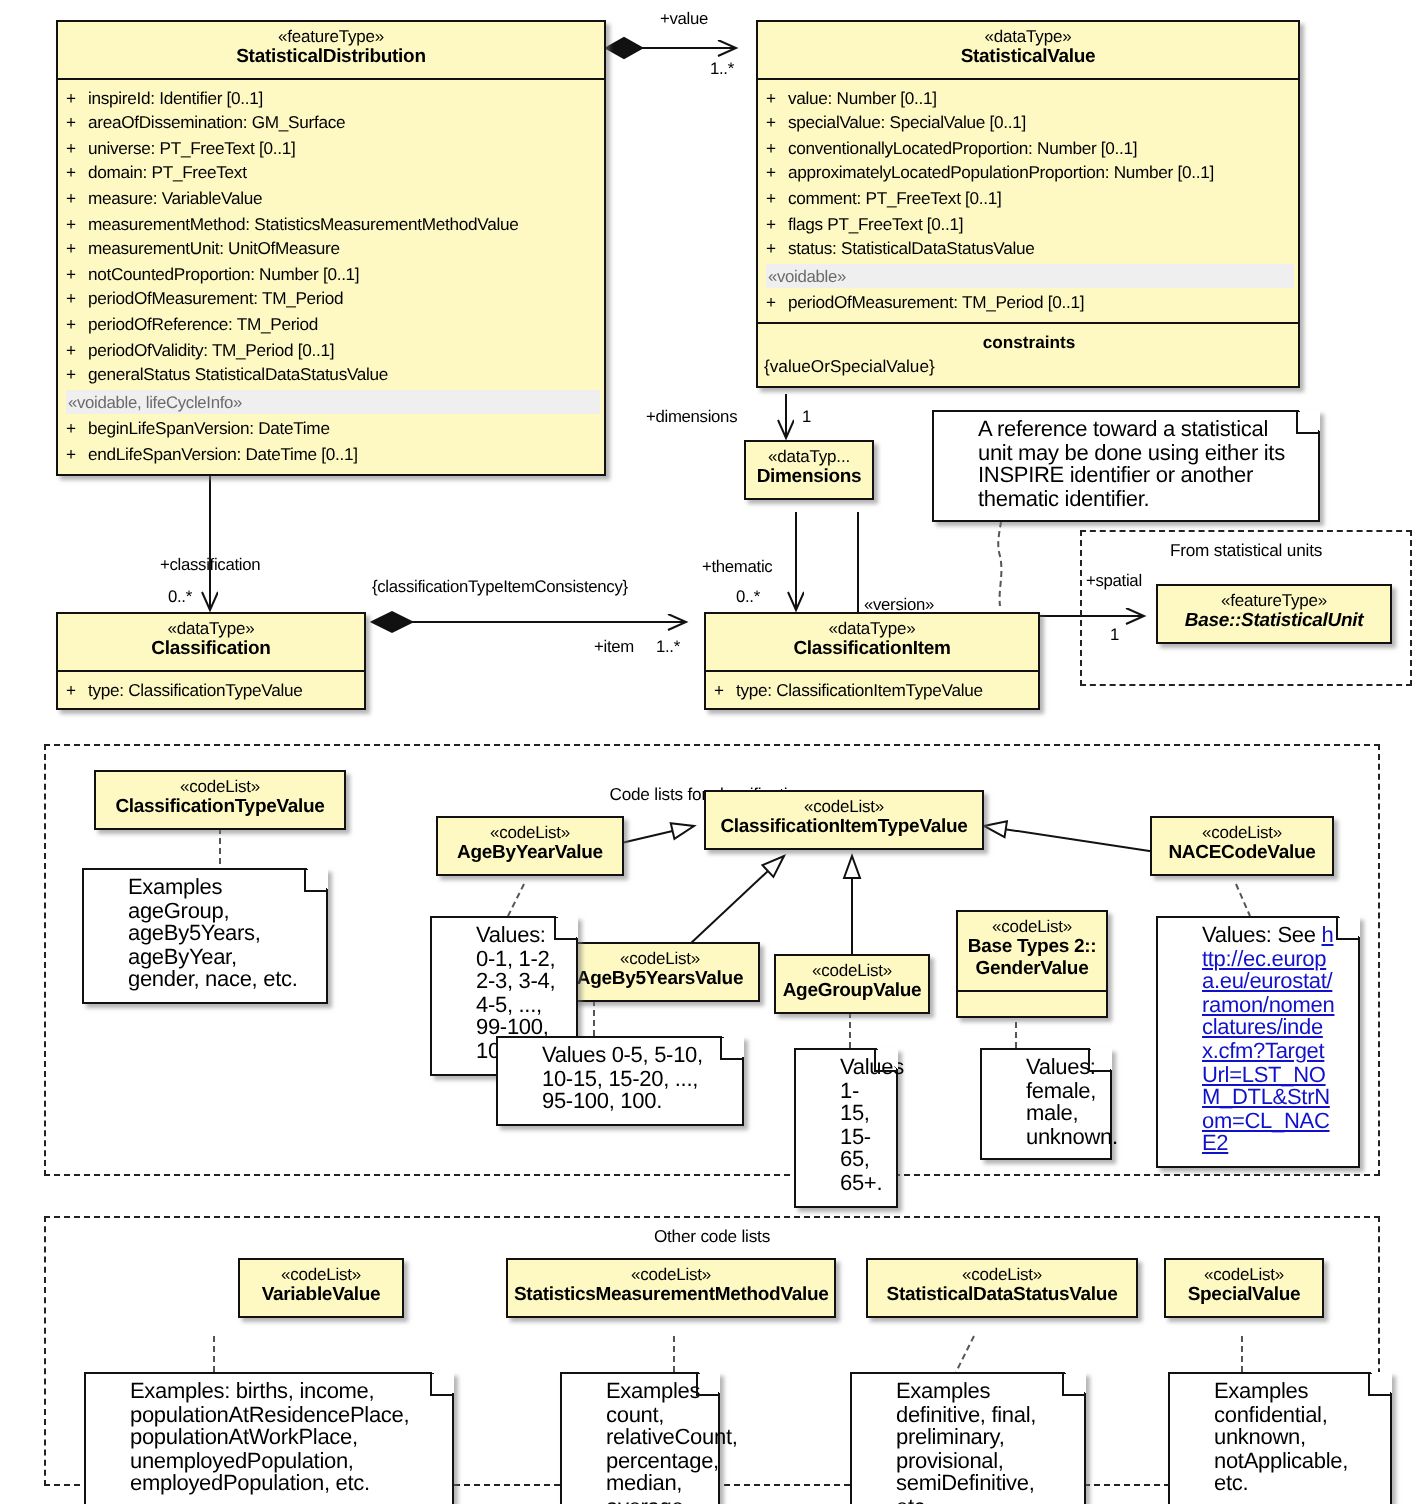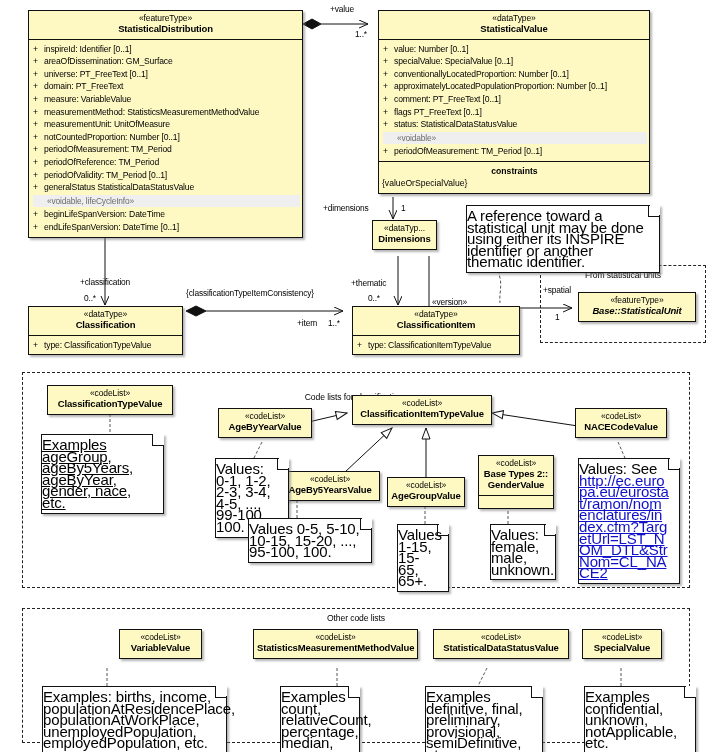--- a/index.html
+++ b/index.html
@@ -61,21 +61,21 @@
     line-height: 12.6px;
     white-space: nowrap;
     letter-spacing: -0.15px;
   }
   .attr .vis { display: inline-block; width: 11px; }
   .group-stereo {
     font-size: 8.4px;
     color: #6b6b6b;
     background: #efefef;
     line-height: 12.6px;
-    padding-left: 14px;
+    padding-left: 1px;
     margin: 1px 0;
     letter-spacing: -0.15px;
   }
   .uml-constraints {
     border-top: 1px solid #111;
     padding: 3px 2px 4px 3px;
   }
   .uml-constraints .ctitle {
     text-align: center;
     font-size: 8.6px;
@@ -86,23 +86,23 @@
     font-size: 8.6px;
     line-height: 12px;
   }
   
   .note {
     position: absolute;
     box-sizing: border-box;
     background: #ffffff;
     border: 1px solid #111;
     box-shadow: 2px 2px 2px rgba(120,120,120,0.55);
-    font-size: 15px;
+    font-size: 11px;
     line-height: 11.6px;
-    padding: 4px 10px 4px 0;
+    padding: 4px 10px 4px 22px;
     letter-spacing: -0.15px;
     z-index: 6;
   }
   .note .fold {
     position: absolute;
     top: -1px; right: -1px;
     width: 11px; height: 11px;
     background: linear-gradient(225deg, #ffffff 50%, transparent 50%);
     border-left: 1px solid #111;
     border-bottom: 1px solid #111;
@@ -318,21 +318,21 @@
 
   <div class="pkg" style="left:22px; top:372px; width:668px; height:216px;"></div>
   <div class="pkg-title" style="left:22px; top:392px; width:668px;">Code lists for classifications</div>
 
   <div class="uml-class" style="left:47px; top:385px; width:126px;">
     <div class="uml-head">
       <span class="stereo">«codeList»</span>
       <span class="cname">ClassificationTypeValue</span>
     </div>
   </div>
-  <div class="note" style="left:41px; top:434px; width:123px;text-decoration:underline;">
+  <div class="note" style="left:41px; top:434px; width:123px;">
     <span class="fold"></span>
     <span>Examples ageGroup, ageBy5Years, ageByYear, gender, nace, etc.</span>
   </div>
 
   <div class="uml-class" style="left:218px; top:408px; width:94px;">
     <div class="uml-head">
       <span class="stereo">«codeList»</span>
       <span class="cname">AgeByYearValue</span>
     </div>
   </div>

